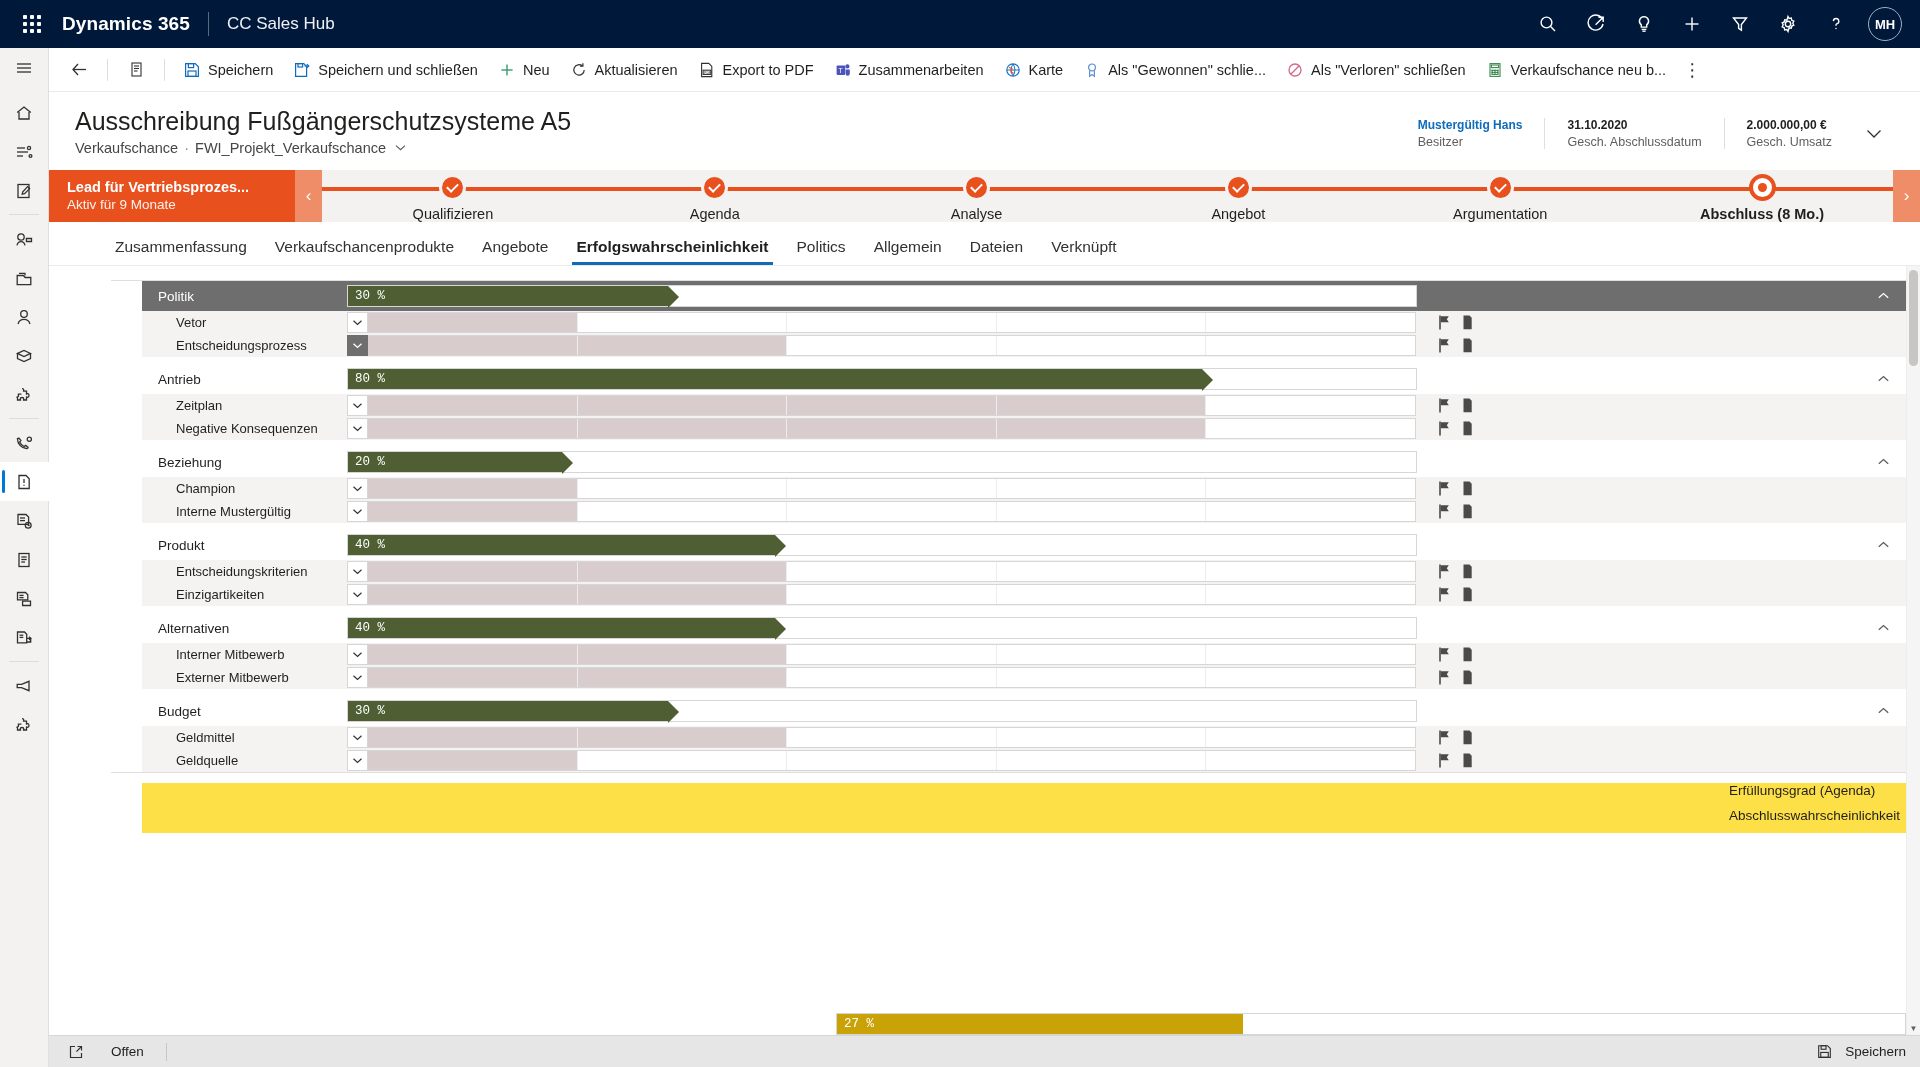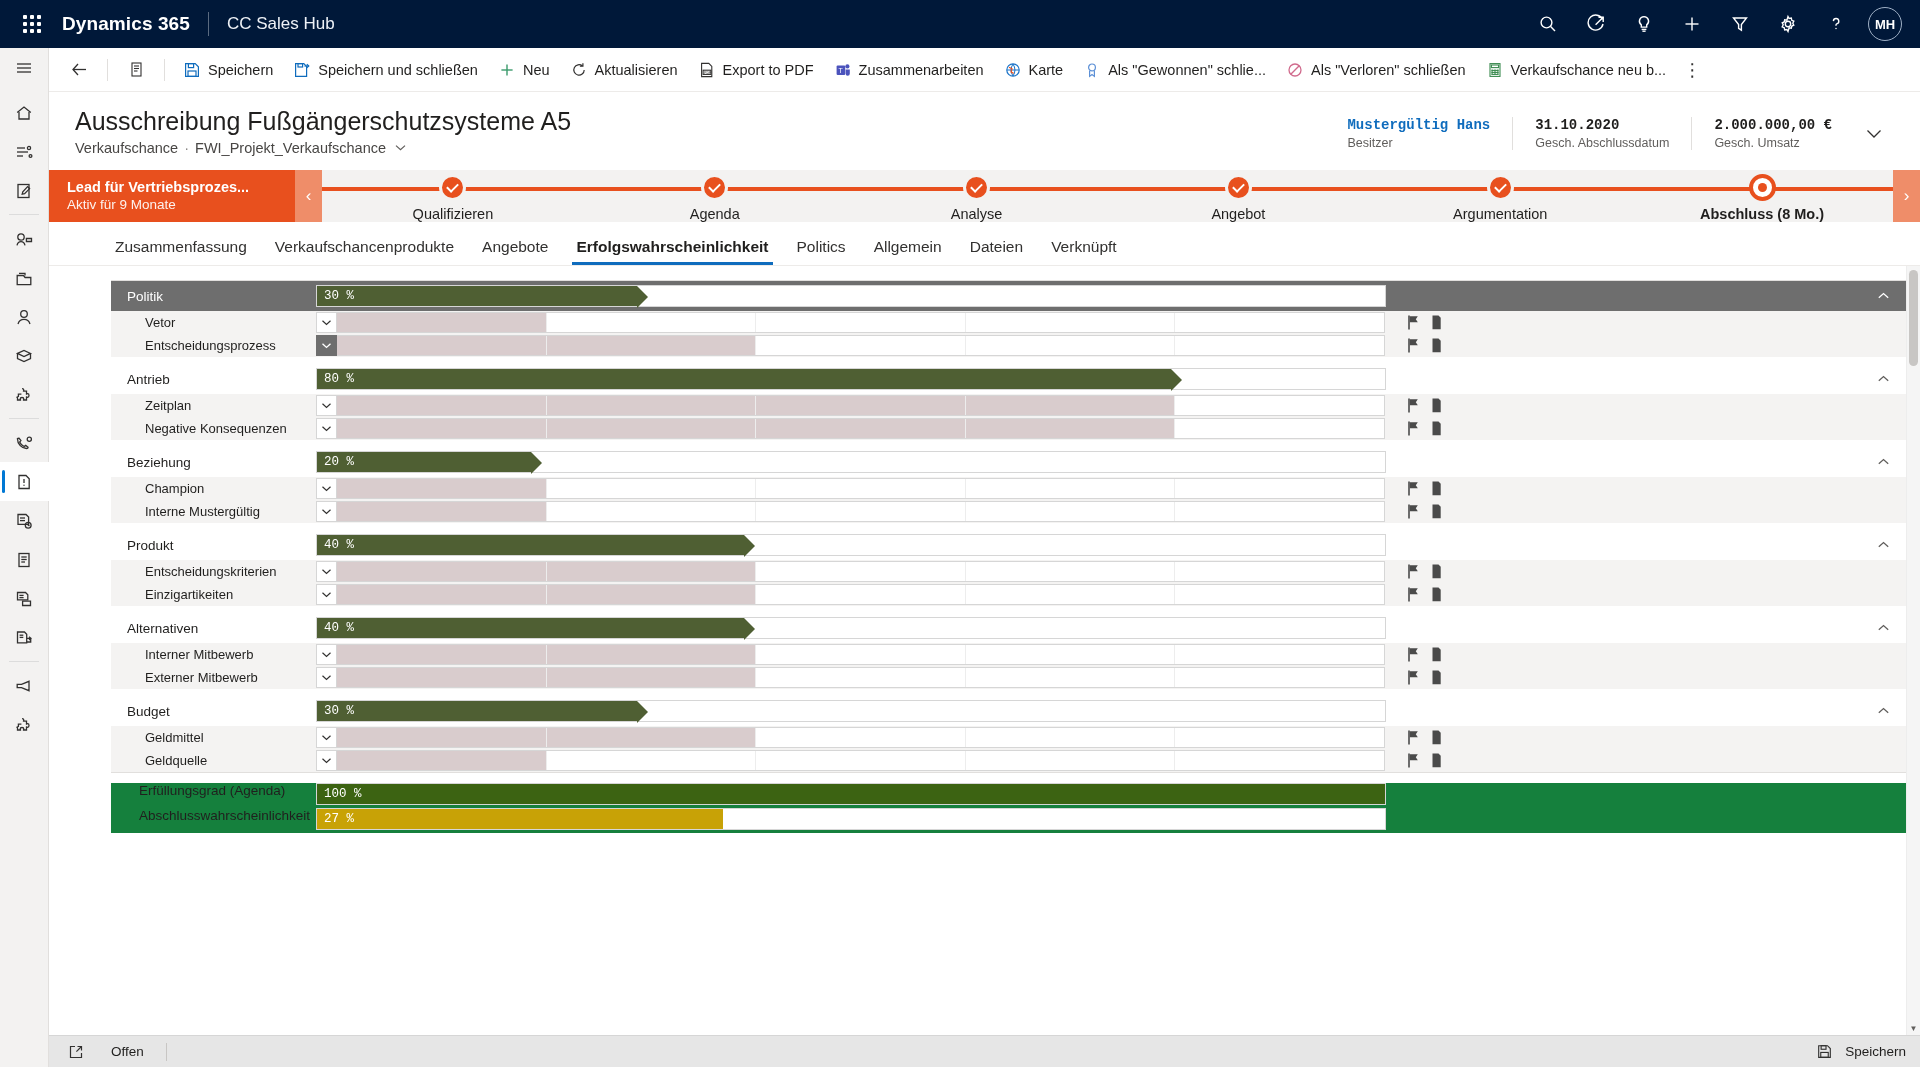--- a/index.html
+++ b/index.html
@@ -71,21 +71,21 @@
   
   .rec-header { display:flex; align-items:center; padding: 14px 26px 8px 26px; }
   .rec-left { flex:1; min-width:0; }
   .rec-title { font-size: 25px; font-weight: 400; color:#201f1e; line-height:1.2; }
   .rec-sub { font-size: 14.5px; color:#484644; margin-top:4px; display:flex; align-items:center; gap:6px;}
   .rec-sub .dot { color:#8a8886; }
   .rec-sub .chev { font-size:11px; color:#605e5c; margin-left:2px; }
   .rec-right { display:flex; align-items:stretch; gap:0; margin-top:4px; }
   .rec-field { padding: 0 22px; border-left:1px solid #e1dfdd; }
   .rec-field:first-child { border-left:none; }
-  .rec-val { font-size:14px; font-weight:600; color:#201f1e; white-space:nowrap;font-family:Liberation Mono, monospace; }
+  .rec-val { font-size:12px; font-weight:600; color:#201f1e; white-space:nowrap; }
   .rec-val.link { color:#0f6cbd; }
   .rec-lbl { font-size:12.5px; color:#605e5c; margin-top:3px; white-space:nowrap; }
   .rec-exp { width:40px; display:flex; align-items:center; justify-content:center; cursor:pointer; }
 
   
   .bpf { display:flex; align-items:stretch; height:52px; margin: 6px 0 0 0; background:#f3f2f1; }
   .bpf-stage-active {
     background:#e8501e; color:#fff; width: 246px; flex:0 0 246px;
     display:flex; flex-direction:column; justify-content:center; padding-left:18px;
   }
@@ -120,21 +120,21 @@
   .tab.active { font-weight:700; color:#201f1e; }
   .tab.active::after {
     content:""; position:absolute; left:10px; right:10px; bottom:0; height:3px; background:#0f6cbd;
   }
 
   
   .grid-area { flex:1; position:relative; background:#fff; overflow:hidden; display:flex; }
   .grid-inner { flex:1; padding: 14px 0 0 62px; min-width:0; }
   .grid-box { border:1px solid #e1dfdd; border-left:none; border-right:none; }
 
-  .row { display:flex; align-items:stretch; }
+  .row { display:flex; align-items:stretch;margin-left:31px; }
 
   
   .sec-row { background:#6e6e6e; height:30px; align-items:center; }
   .sec-row .sec-label { color:#fff; font-size:13.5px; padding-left:16px; width:205px; flex:0 0 205px; }
   .sec-row.plain { background:#fff; }
   .sec-row.plain .sec-label { color:#201f1e; }
   .bar-wrap {
     flex:1; display:flex; align-items:center; position:relative; padding-right:0;font-family:Liberation Mono, monospace;
   }
   .bar-outer {
@@ -173,21 +173,21 @@
   .seg { flex:1; border-right:1px solid #ededed; background:#fff; }
   .seg:last-child { border-right:none; }
   .seg.on { background:#d9cccd; }
   .det-icons { display:flex; align-items:center; gap:7px; margin-left:19px; }
   .det-icons .di { width:17px; height:19px; display:flex; align-items:center; justify-content:center; cursor:pointer; }
 
   
   .grp-gap { height:7px; background:#fff; }
 
   
-  .sum-row { height:25px; align-items:flex-start; background:#15803d; }
+  .sum-row { height:25px; align-items:flex-end; background:#fde047;flex-direction:column; }
   .sum-label { font-size:13.5px; color:#201f1e; padding-left:28px; width:205px; flex:0 0 205px; }
   .sum-bar-outer { width:1070px; height:22px; border:1px solid #d6d6d6; background:#fff; position:relative; }
   .sum-fill { height:100%; display:flex; align-items:center; }
   .sum-gap { height:10px; }
 
   
   .vscroll { width:14px; flex:0 0 14px; background:#f5f5f5; position:relative; border-left:1px solid #ededed;}
   .vthumb { position:absolute; left:2px; right:2px; top:4px; height:96px; background:#c8c6c4; border-radius:5px; }
   .vup, .vdown { position:absolute; left:0; right:0; height:14px; display:flex; align-items:center; justify-content:center; font-size:8px; color:#605e5c; }
   .vup { top:0; } .vdown { bottom:0; }
@@ -1079,27 +1079,20 @@
                   </span>
               </div>
             </div>
           </div>
         </div>
 
         <div class="sum-gap"></div>
 
         <div class="row sum-row">
           <div class="sum-label">Erfüllungsgrad (Agenda)</div>
-          <div class="bar-wrap">
-            <div class="sum-bar-outer">
-              <div class="sum-fill bar-fill flat bright" style="width:100%">
-                <span class="bar-text">100 %</span>
-              </div>
-            </div>
-          </div>
         </div>
         <div class="row sum-row">
           <div class="sum-label">Abschlusswahrscheinlichkeit</div>
           <div class="bar-wrap">
             <div class="sum-bar-outer">
               <div class="sum-fill bar-fill flat gold" style="width:38%">
                 <span class="bar-text">27 %</span>
               </div>
             </div>
           </div>

